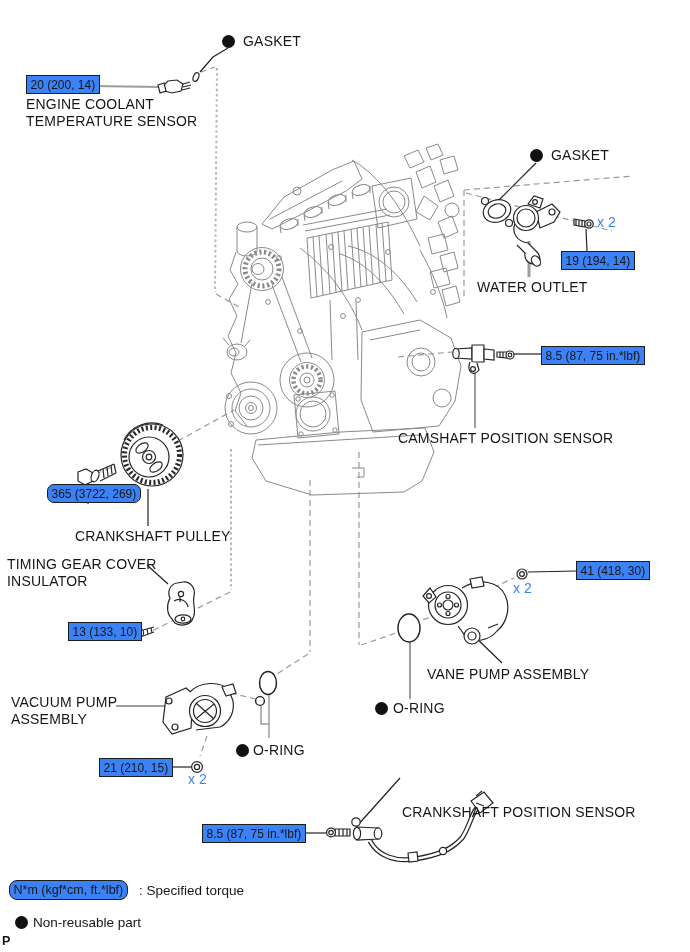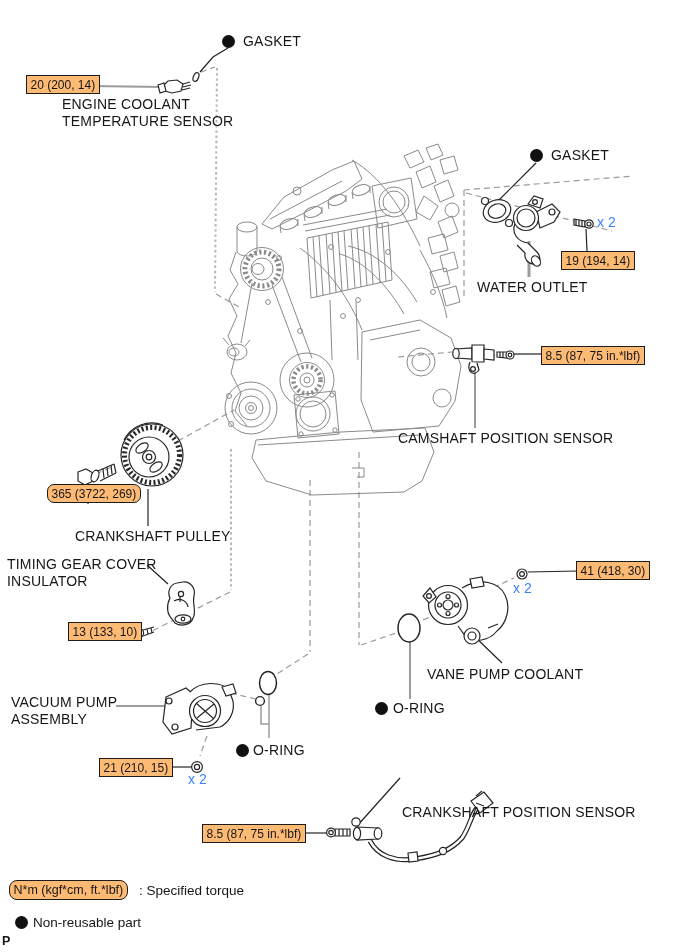--- a/index.html
+++ b/index.html
@@ -1,21 +1,21 @@
 <!DOCTYPE html>
 <html><head>
 <meta charset="utf-8">
 <style>
   html,body{margin:0;padding:0;background:#fff;}
   .stage{position:relative;width:690px;height:952px;background:#fff;overflow:hidden;
          font-family:"Liberation Sans", sans-serif;color:#161616;padding-left:32px;}
   .art{position:absolute;left:0;top:0;}
   .lbl{position:absolute;font-size:14px;line-height:1.22;letter-spacing:.2px;
        white-space:pre-line;color:#161616;}
-  .tbox{position:absolute;border:1.4px solid #1c1c1c;background:#fdba74;
+  .tbox{position:absolute;border:1.4px solid #1c1c1c;background:#3b82f6;
         font-size:12px;line-height:1;padding:2.5px 3.5px;white-space:nowrap;color:#161616;}
   .dot{position:absolute;width:13px;height:13px;border-radius:50%;background:#111;}
   .x2{position:absolute;font-size:14px;color:#3b82f6;white-space:nowrap;}
   .legend-cap{position:absolute;font-size:13.5px;color:#161616;white-space:nowrap;}
   .pmark{position:absolute;font-size:12.5px;font-weight:bold;color:#161616;}
 </style>
 </head>
 <body>
 
 <div class="stage">
@@ -324,21 +324,21 @@
       <path d="M476,796 L482,791" fill="none"></path>
       <path d="M476,803 L484,806" fill="none"></path>
     </g>
   </g>
 </svg>
 
 <div class="dot" style="left:222px;top:35px;"></div>
 <div class="lbl" style="left:243px;top:33px;">GASKET</div>
 
 <div class="tbox" style="left:26px;top:75px;">20 (200, 14)</div>
-<div class="lbl" style="left:26px;top:96px;margin-left:36px;">ENGINE COOLANT
+<div class="lbl" style="left:26px;top:96px;">ENGINE COOLANT
 TEMPERATURE SENSOR</div>
 
 <div class="dot" style="left:530px;top:149px;"></div>
 <div class="lbl" style="left:551px;top:147px;">GASKET</div>
 
 <div class="x2" style="left:597px;top:214px;">x 2</div>
 <div class="tbox" style="left:561px;top:251px;">19 (194, 14)</div>
 <div class="lbl" style="left:477px;top:279px;">WATER OUTLET</div>
 
 <div class="tbox" style="left:541px;top:346px;">8.5 (87, 75 in.*lbf)</div>
@@ -346,21 +346,21 @@
 
 <div class="tbox" style="left:47px;top:484px;border-radius:7px;">365 (3722, 269)</div>
 <div class="lbl" style="left:75px;top:528px;">CRANKSHAFT PULLEY</div>
 
 <div class="lbl" style="left:7px;top:556px;">TIMING GEAR COVER
 INSULATOR</div>
 <div class="tbox" style="left:44px;top:622px;margin-left:24px;">13 (133, 10)</div>
 
 <div class="tbox" style="left:576px;top:561px;">41 (418, 30)</div>
 <div class="x2" style="left:513px;top:580px;">x 2</div>
-<div class="lbl" style="left:427px;top:666px;">VANE PUMP COOLANT</div>
+<div class="lbl" style="left:427px;top:666px;">VANE PUMP ASSEMBLY</div>
 
 <div class="dot" style="left:375px;top:702px;"></div>
 <div class="lbl" style="left:393px;top:700px;">O-RING</div>
 
 <div class="lbl" style="left:11px;top:694px;">VACUUM PUMP
 ASSEMBLY</div>
 <div class="dot" style="left:236px;top:744px;"></div>
 <div class="lbl" style="left:253px;top:742px;">O-RING</div>
 
 <div class="tbox" style="left:99px;top:758px;">21 (210, 15)</div>

